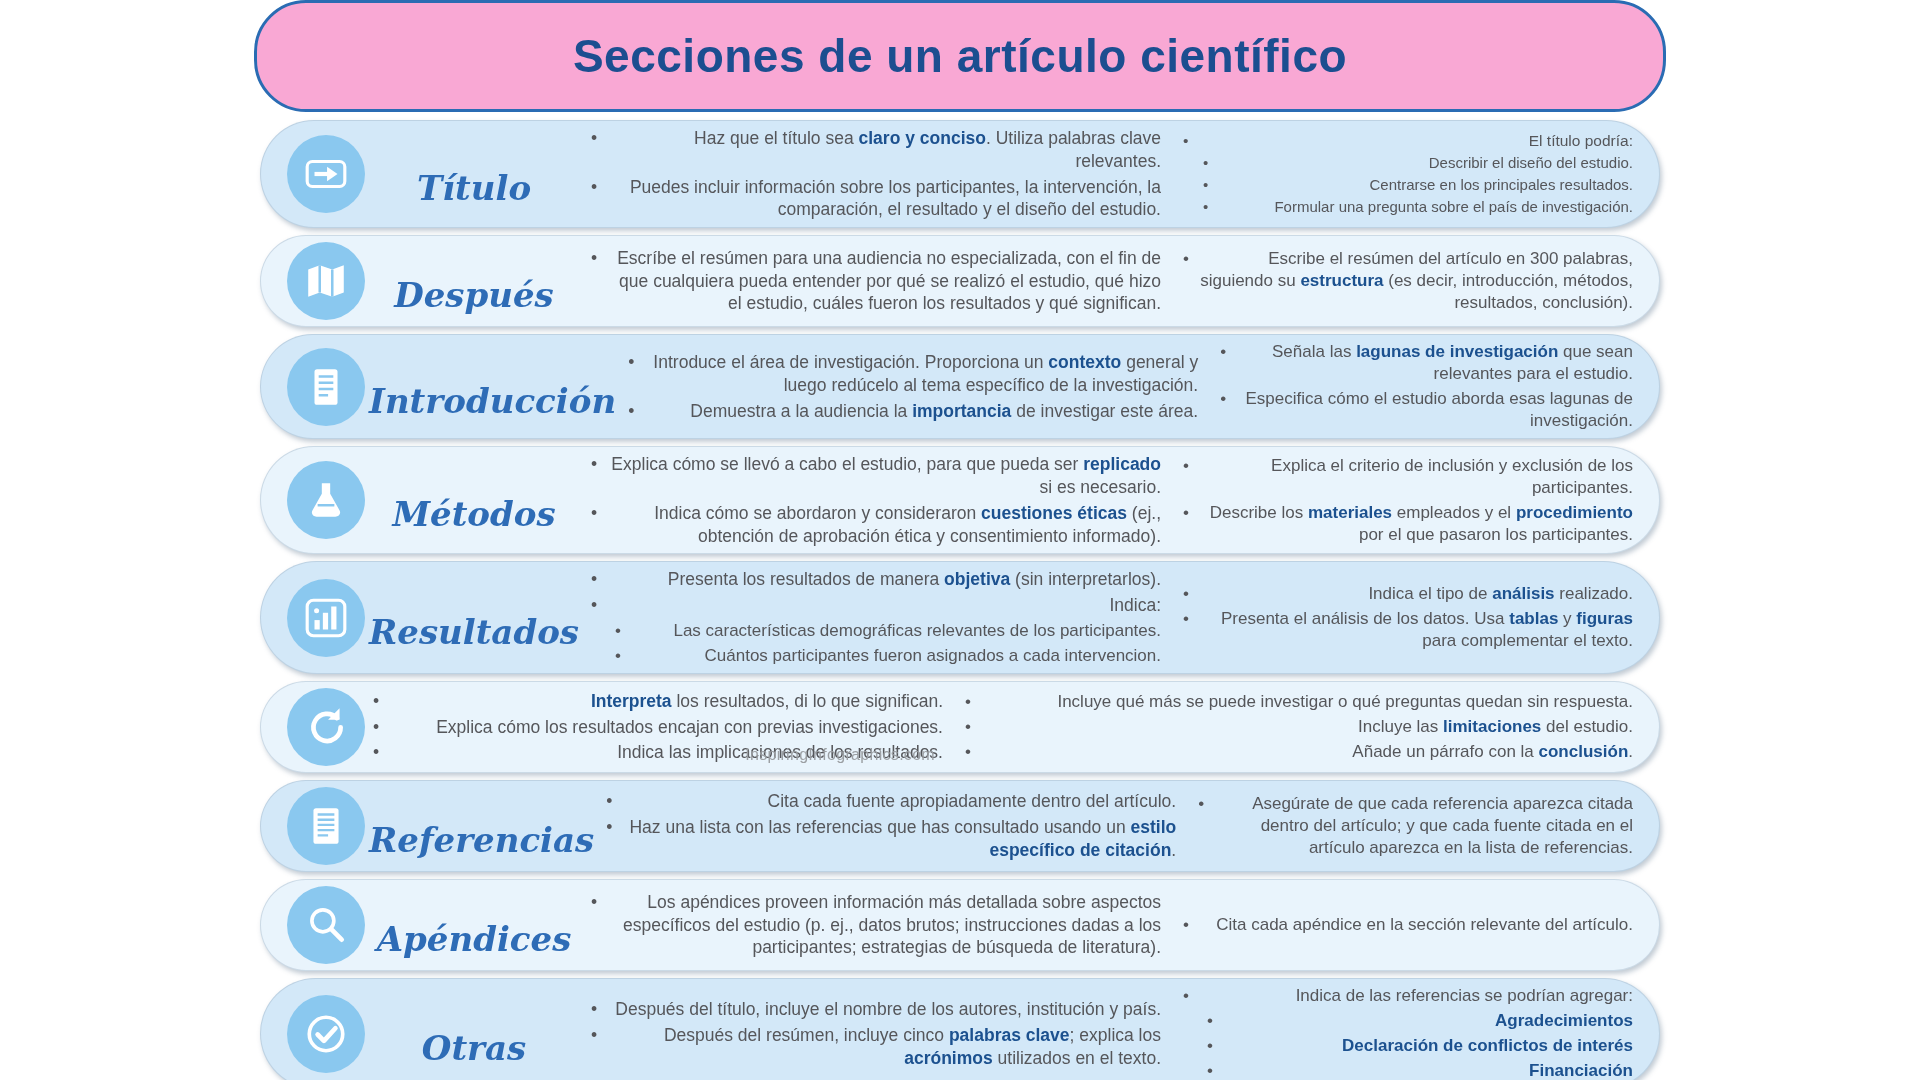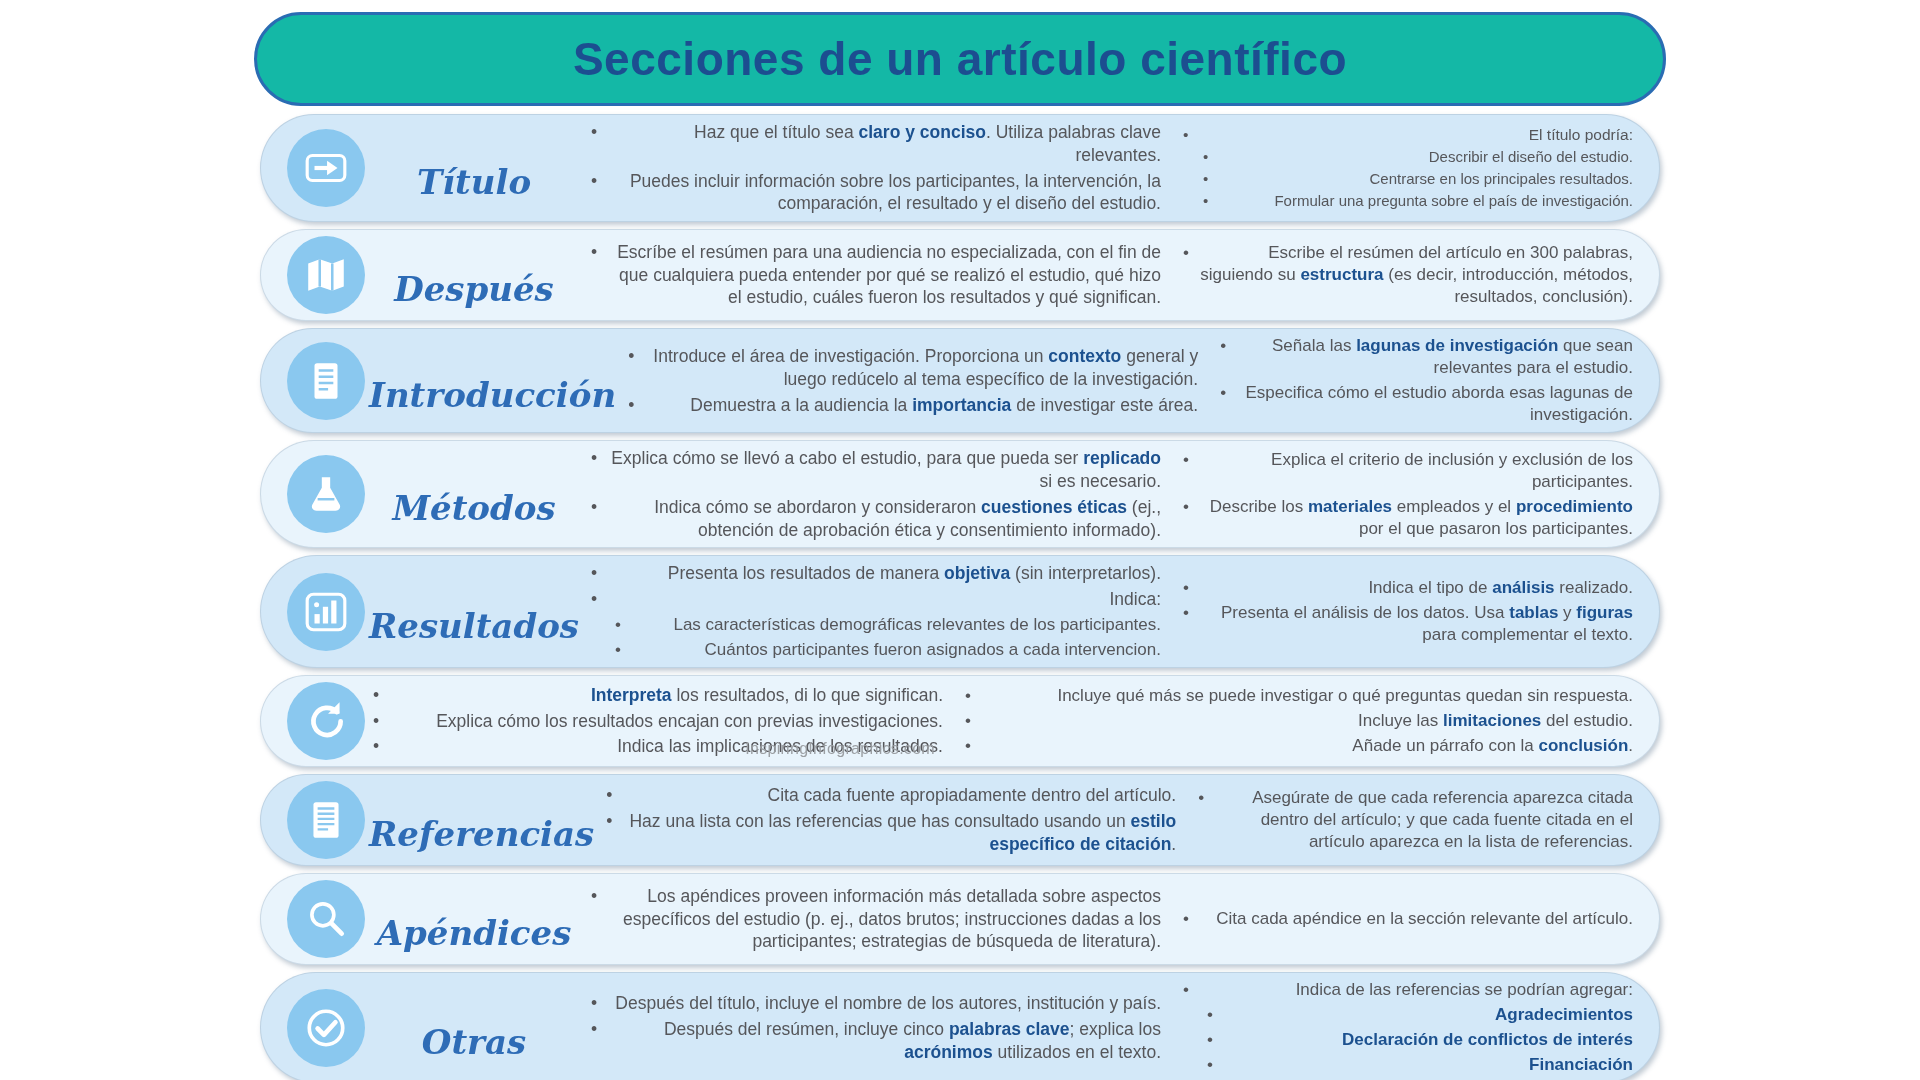--- a/index.html
+++ b/index.html
@@ -16,22 +16,22 @@
   }
   *{box-sizing:border-box;}
   html,body{margin:0;padding:0;}
   body{
     width:1920px;height:1080px;overflow:hidden;background:#ffffff;
     font-family:"Liberation Sans", sans-serif;color:var(--body-gray);
   }
   .canvas{position:relative;width:1920px;height:1080px;}
 
   .title-pill{
-    width:1412px;height:94px;margin:12px auto 8px auto;
-    background:#14b8a6;border:3px solid var(--border-blue);border-radius:52px;
+    width:1412px;height:112px;margin:0 auto 8px auto;
+    background:#f9a8d4;border:3px solid var(--border-blue);border-radius:52px;
     display:flex;align-items:center;justify-content:center;
   }
   .title-pill h1{
     margin:0;font-size:46px;font-weight:bold;color:var(--title-blue);
     letter-spacing:.5px;
   }
 
   .rows{
     width:1400px;height:948px;margin:0 auto;
     display:flex;flex-direction:column;gap:7px;

